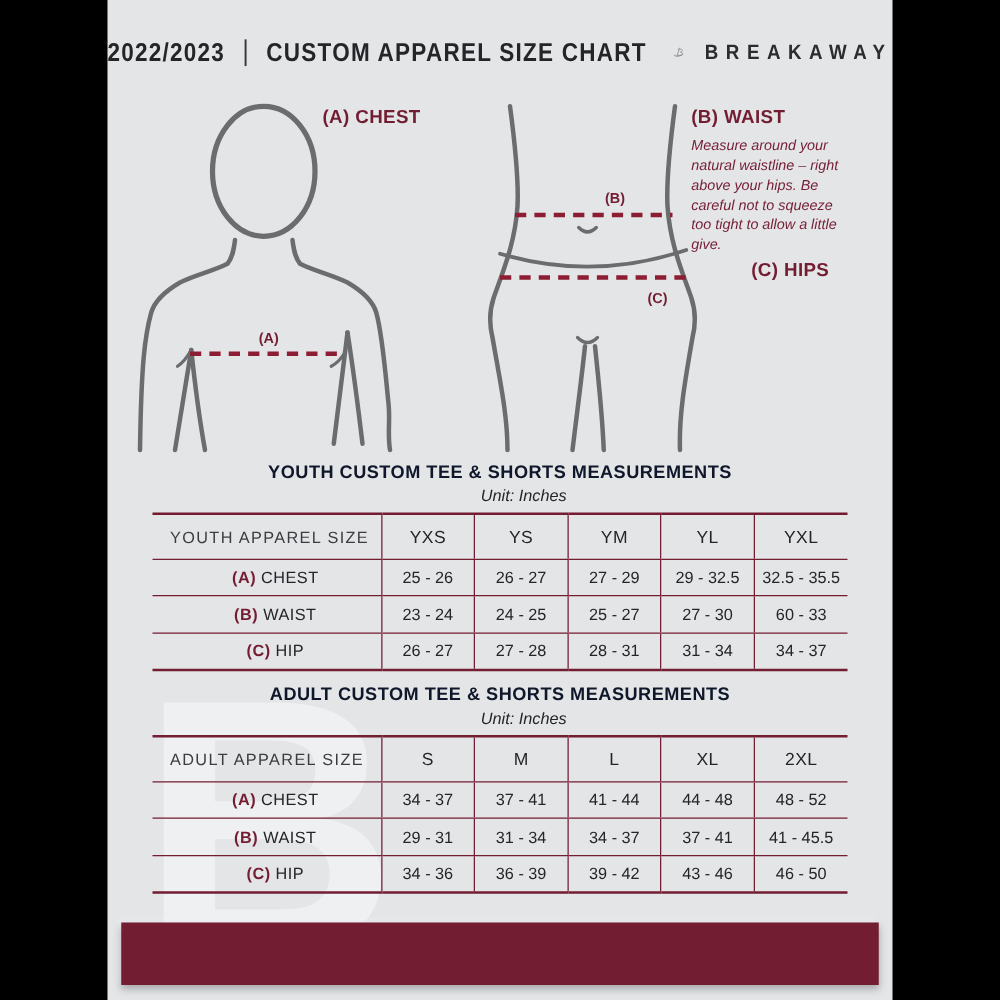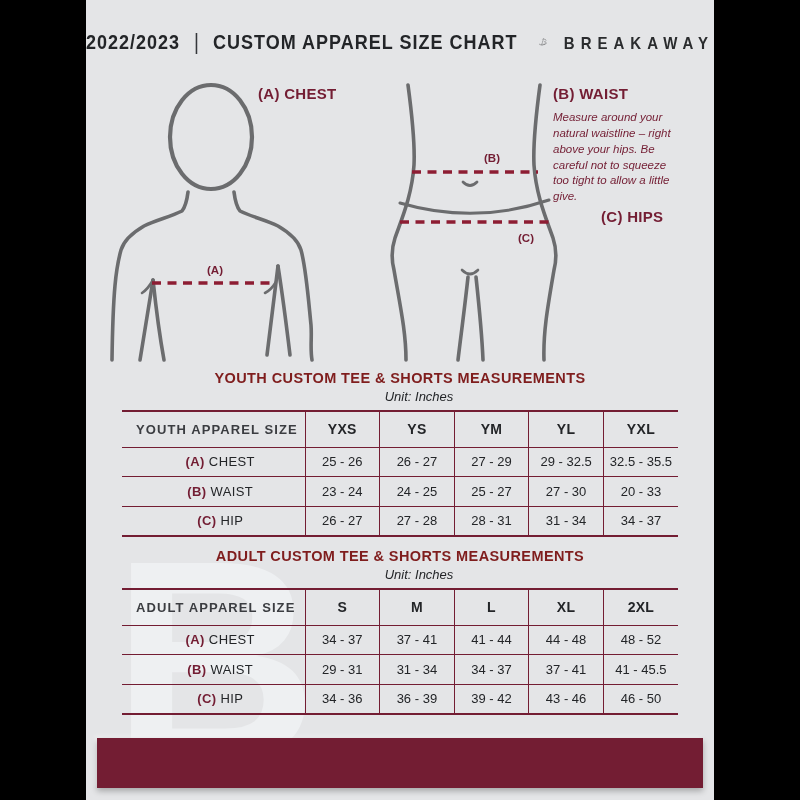--- a/index.html
+++ b/index.html
@@ -40,39 +40,39 @@
   .guide-chest{left:172px;top:85px;width:128px;}
   .guide-waist{left:467px;top:85px;width:124px;}
   .guide-hips{left:467px;top:208px;width:130px;margin-left:48px;}
 
   
   .watermark{position:absolute;left:26px;top:518px;font-size:285px;line-height:1;
              font-weight:700;color:#eef0f2;z-index:0;user-select:none;}
 
   
   .tbl-title{position:absolute;left:0;width:628px;text-align:center;z-index:1;
-             font-size:14.5px;font-weight:700;letter-spacing:.4px;color:#7f1d1d;}
+             font-size:14.5px;font-weight:700;letter-spacing:.4px;color:#0f172a;}
   .tbl-unit{position:absolute;left:0;width:666px;text-align:center;z-index:1;
             font-size:13px;font-style:italic;font-weight:500;color:#232528;}
   .y-title{top:370px;} .y-unit{top:389px;}
   .a-title{top:548px;} .a-unit{top:567px;}
 
   table.size{position:absolute;left:36px;width:556px;border-collapse:collapse;
              table-layout:fixed;z-index:1;}
   .y-table{top:410px;} .a-table{top:588px;}
   table.size col.c0{width:183px;}
   table.size th,table.size td{border-bottom:1.5px solid var(--maroon);
                               vertical-align:middle;}
   table.size thead th{border-top:2px solid var(--maroon);height:36px;}
   table.size th+th,table.size td+td{border-left:1.5px solid var(--maroon);}
   table.size tr:last-child td{border-bottom:2px solid var(--maroon);}
   table.size td{height:29.5px;text-align:center;font-size:13px;color:#232528;}
-  th.rowhead{text-align:left;padding-left:14px;font-size:13px;font-weight:700;
+  th.rowhead{text-align:left;padding-left:14px;font-size:13px;font-weight:400;
              letter-spacing:1.1px;color:#3b3d41;}
-  table.size thead th.size-col{font-size:14px;font-weight:700;color:#232528;
+  table.size thead th.size-col{font-size:14px;font-weight:400;color:#232528;
                                letter-spacing:.3px;margin-left:42px;}
   td.rowlabel{text-align:left;padding-left:14px;font-size:13.5px;
               letter-spacing:.4px;color:#232528;}
   td.rowlabel .pfx{font-weight:700;color:var(--maroon);margin-right:4px;}
 
   
   .footer-bar{position:absolute;left:11px;top:738px;width:606px;height:50px;
               background:var(--maroon);z-index:2;
               box-shadow:0 3px 6px rgba(0,0,0,.28), -2px -2px 4px rgba(255,255,255,.5);}
 </style>
@@ -177,21 +177,21 @@
         <td>27 - 29</td>
         <td>29 - 32.5</td>
         <td>32.5 - 35.5</td>
       </tr>
       <tr>
         <td class="rowlabel"><span class="pfx">(B)</span><span>WAIST</span></td>
         <td>23 - 24</td>
         <td>24 - 25</td>
         <td>25 - 27</td>
         <td>27 - 30</td>
-        <td>20 - 33</td>
+        <td>60 - 33</td>
       </tr>
       <tr>
         <td class="rowlabel"><span class="pfx">(C)</span><span>HIP</span></td>
         <td>26 - 27</td>
         <td>27 - 28</td>
         <td>28 - 31</td>
         <td>31 - 34</td>
         <td>34 - 37</td>
       </tr>
     </tbody>

